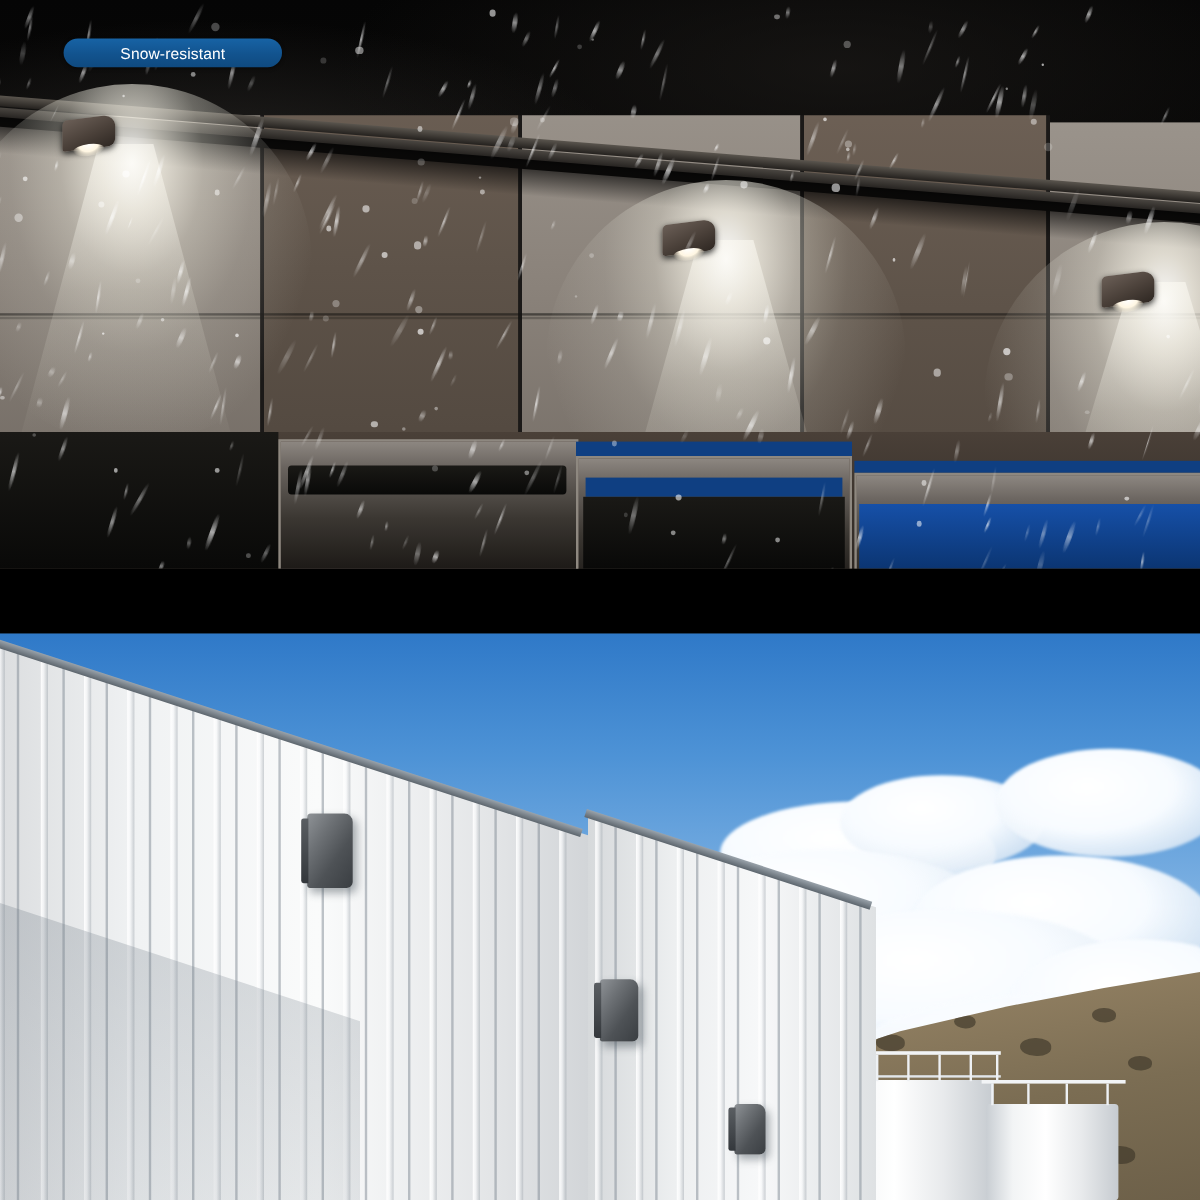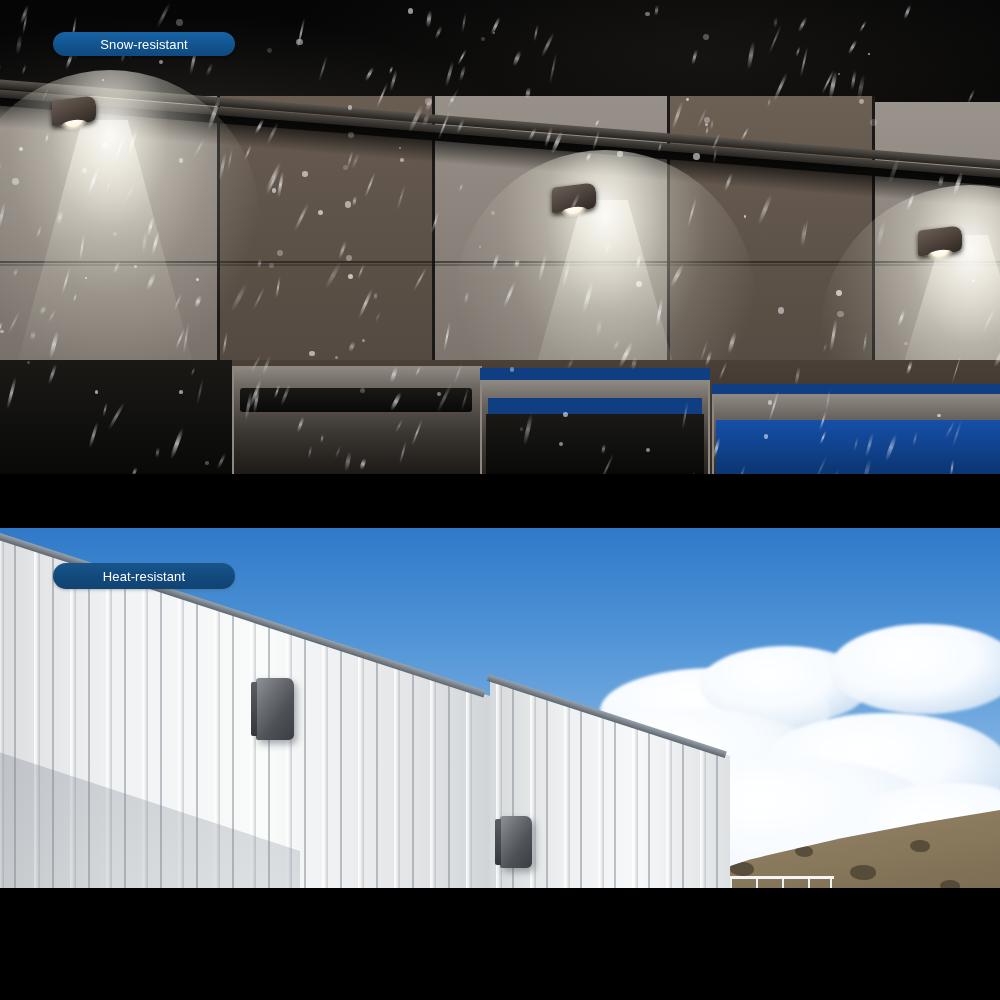--- a/index.html
+++ b/index.html
@@ -1,20 +1,20 @@
 <!DOCTYPE html>
 <html><head>
 <meta charset="utf-8">
 <title>Ambient Operating Temperature Range</title>
 <style>
   * { margin:0; padding:0; box-sizing:border-box; }
   html,body { width:1000px; height:1000px; overflow:hidden; background:#000;
               font-family:"Liberation Sans", sans-serif; }
 
-  #page { position:relative; width:1000px; height:888px; overflow:hidden; }
+  #page { position:relative; width:1000px; height:1000px; overflow:hidden; }
 
   
   .scene-snow{
     position:absolute; left:0; top:0; width:1000px; height:474px;
     overflow:hidden; background:#050505;
   }
   .night-sky{
     position:absolute; inset:0;
     background:
       radial-gradient(ellipse 500px 180px at 18% 30%, rgba(40,38,36,.85) 0%, rgba(8,8,8,0) 70%),
@@ -711,17 +711,14 @@
       <div class="rib" style="left:210px;"></div> 
         <div class="rib-dark" style="left:226px;"></div>
     </div>
     <div class="eave" style="left:488px; top:146px; width:250px; transform:rotate(18deg);"></div>
 
     <div class="wp2" style="left:256px; top:150px; width:38px; height:62px;"></div>
     <div class="wp2" style="left:500px; top:288px; width:32px; height:52px;"></div>
     <div class="wp2" style="left:612px; top:392px; width:26px; height:42px;"></div>
   </div>
 
-  <div class="badge badge-heat">
-    <span>Heat-resistant</span>
-  </div>
 
 </div>
 
 </body></html>

